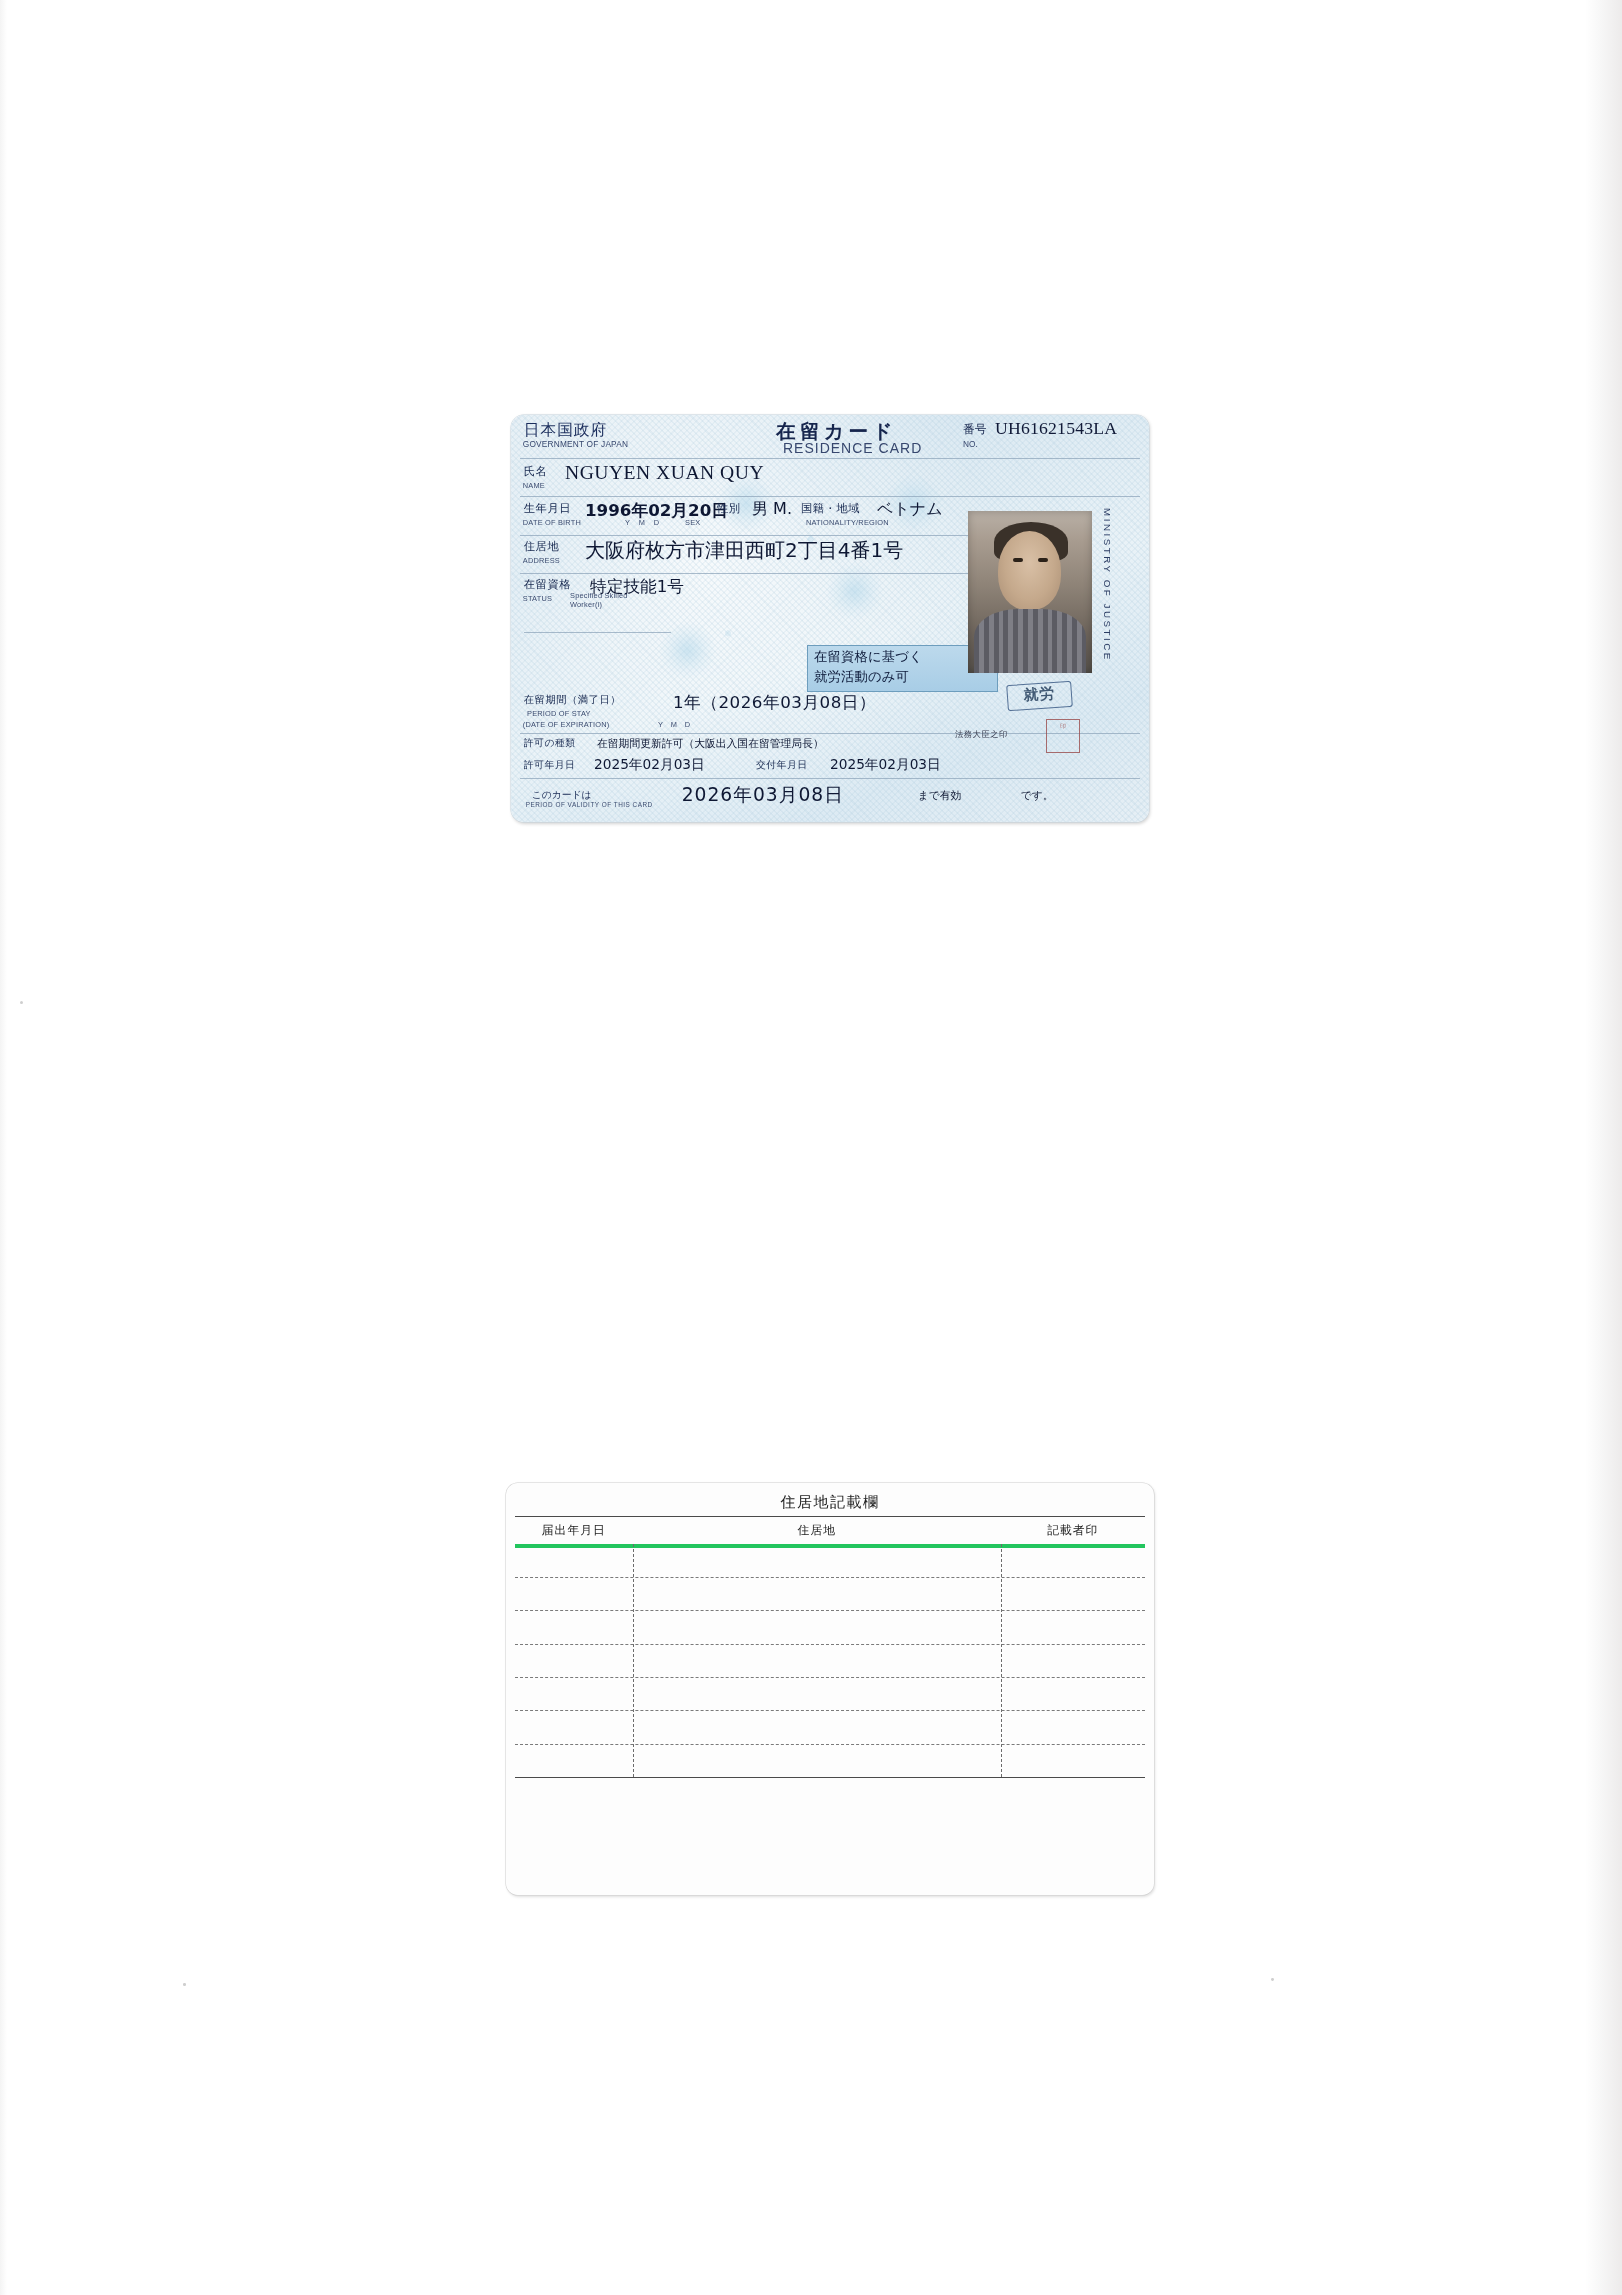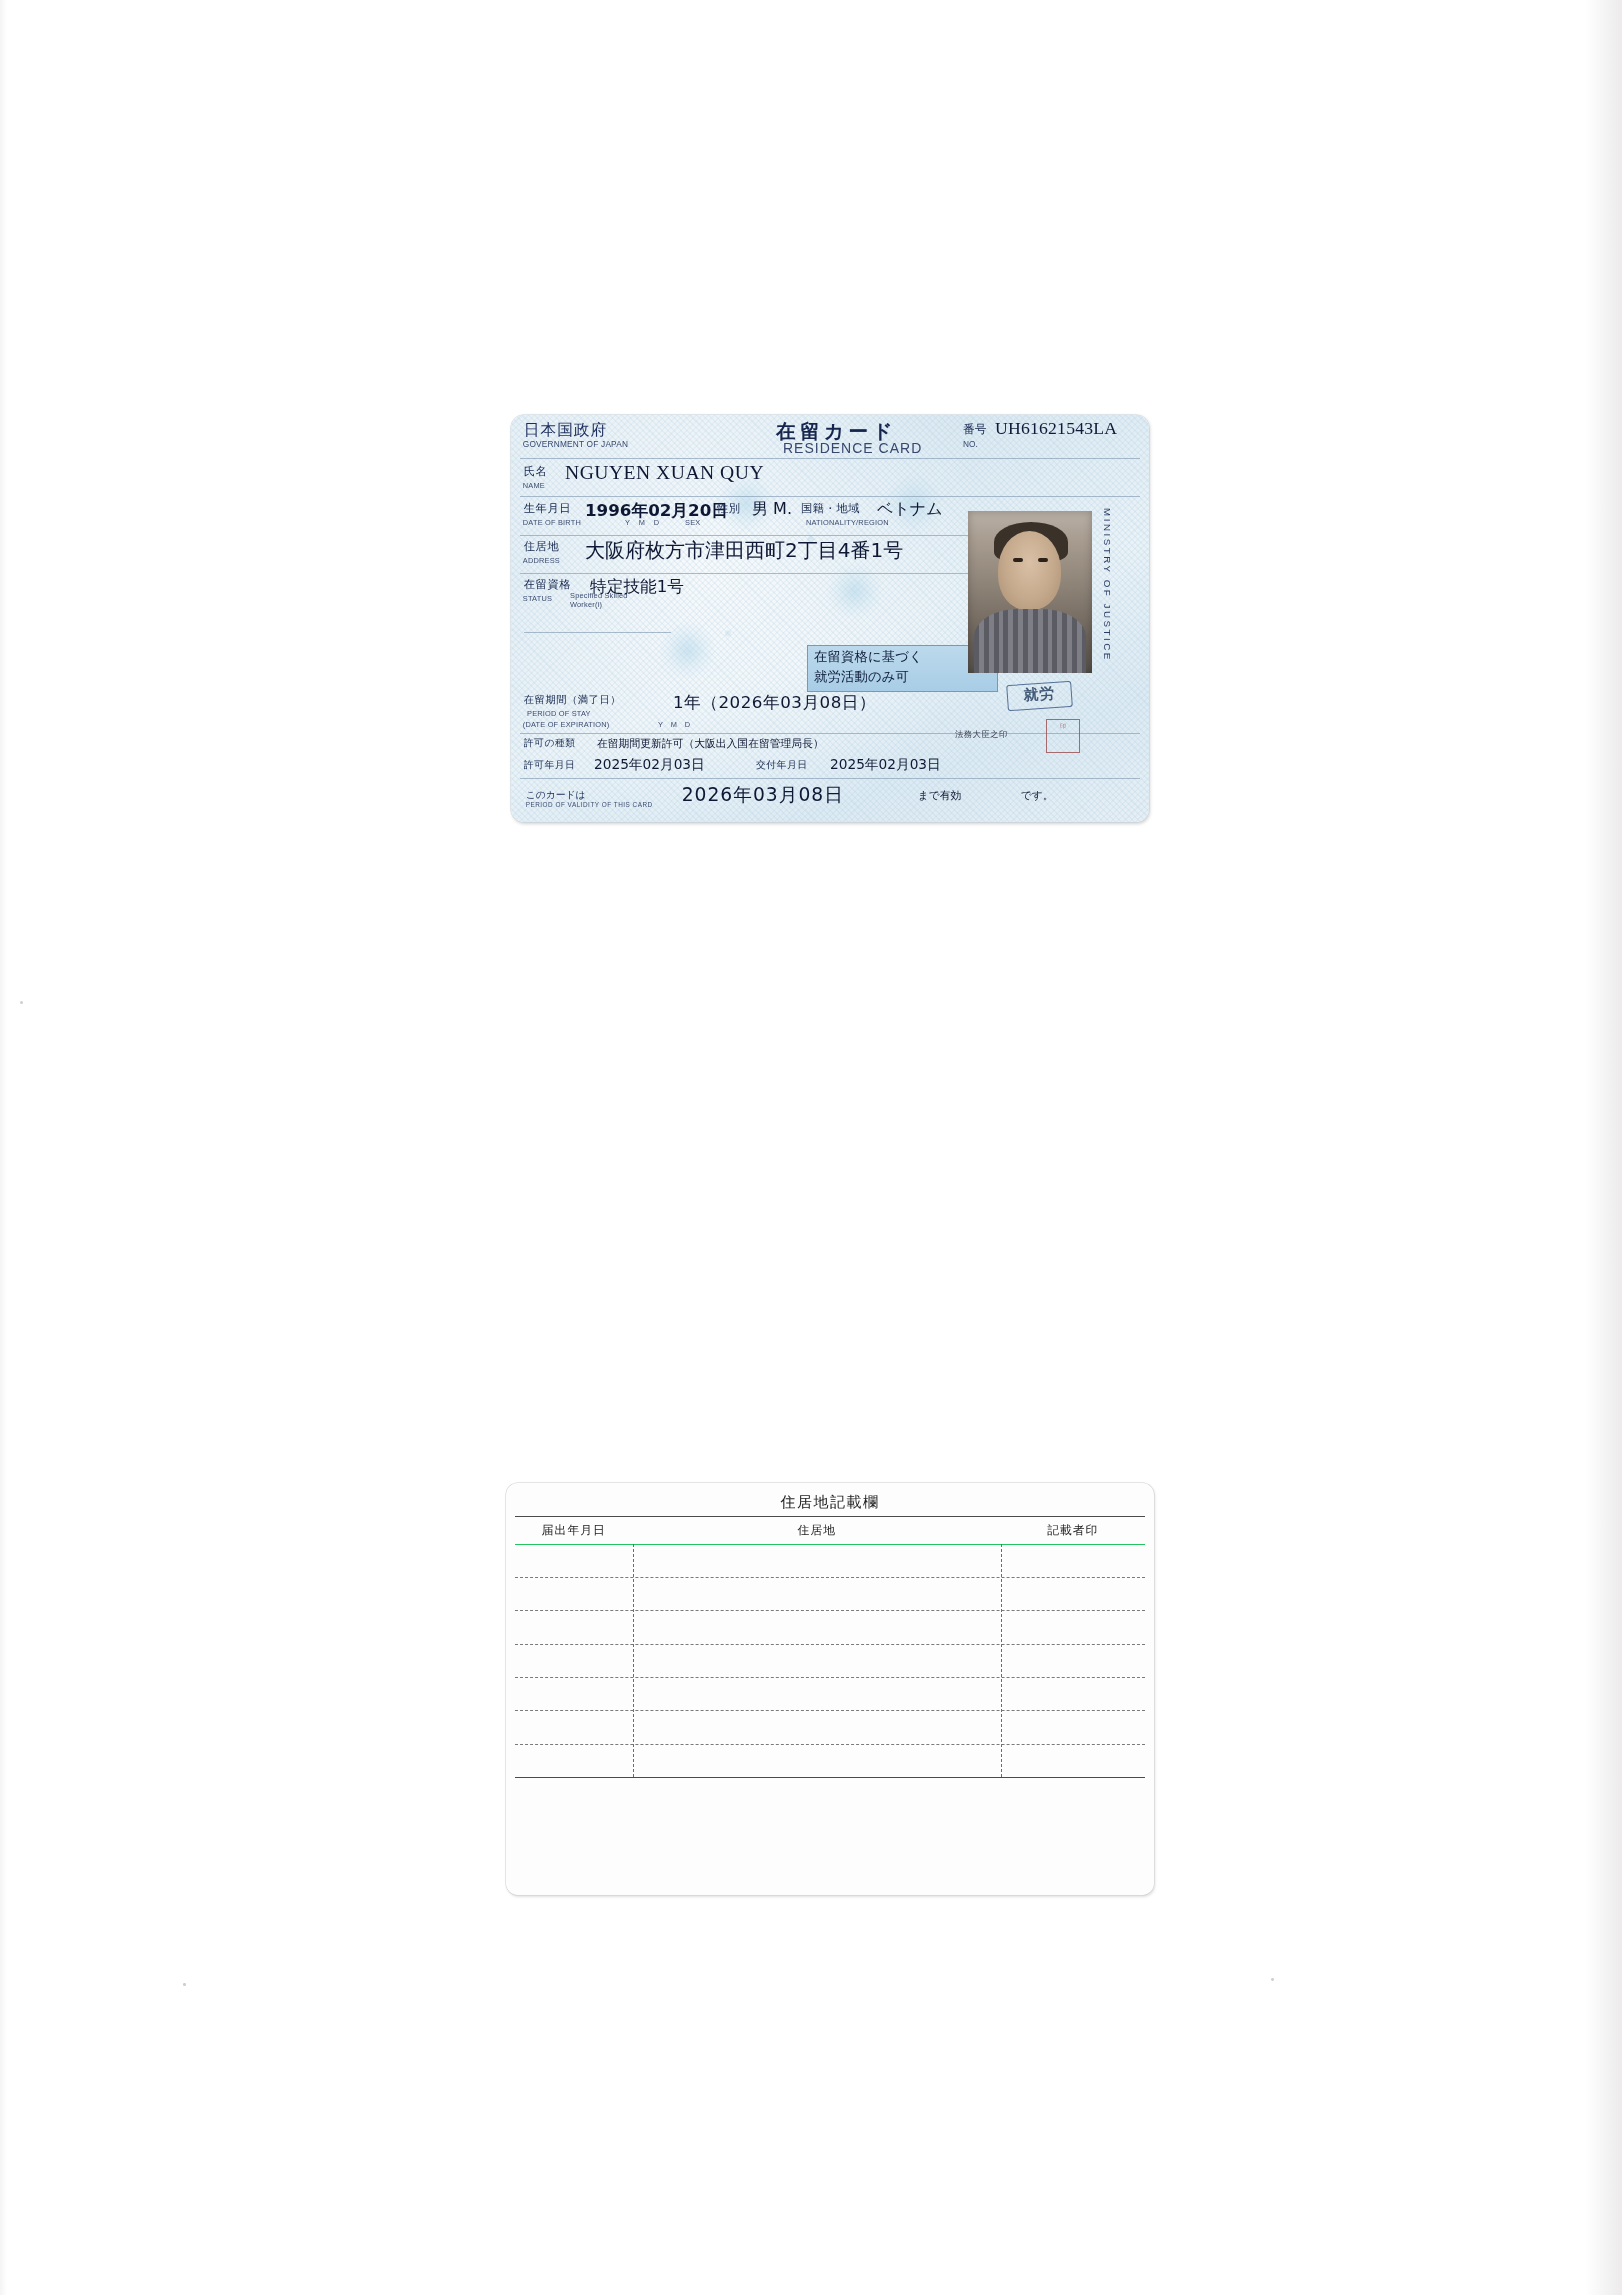--- a/index.html
+++ b/index.html
@@ -222,21 +222,21 @@
     transform: rotate(-4deg);
     opacity: 0.85;
     font-family: "Liberation Serif", serif;
   }
   .valid-bar {
     position: absolute;
     left: 13.7px; right: 13.7px; top: 344px;
     height: 25.5px;
   }
   .valid-label-ja {
-    position: absolute; left: 1px; top: 6.9px;
+    position: absolute; left: 7px; top: 6.9px;
     font-size: 9.8px; color: #20315a;
     font-family: "DejaVu Sans", sans-serif;
   }
   .valid-label-en {
     position: absolute; left: 1px; top: 18.7px;
     font-size: 6.4px; color: #3c4c70; letter-spacing: 0.5px;
   }
   .valid-date {
     position: absolute; left: 157px; top: 0px;
     font-size: 18.7px; color: #0e1733; letter-spacing: 1px;
@@ -294,21 +294,21 @@
   .back-table {
     position: absolute;
     left: 8.8px; top: 33px; right: 8.8px;
     height: 260px;
     border-top: 1px solid #4a4a4a;
     border-bottom: 1px solid #4a4a4a;
   }
   .bt-headrow {
     position: relative;
     height: 26.5px;
-    border-bottom: 1px solid #22c55e;
+    border-bottom: 4px solid #22c55e;
   }
   .bt-head {
     position: absolute;
     top: 0;
     height: 26.5px;
     line-height: 26.5px;
     text-align: center;
     font-size: 11.8px;
     color: #1d1d1d;
     letter-spacing: 1px;

